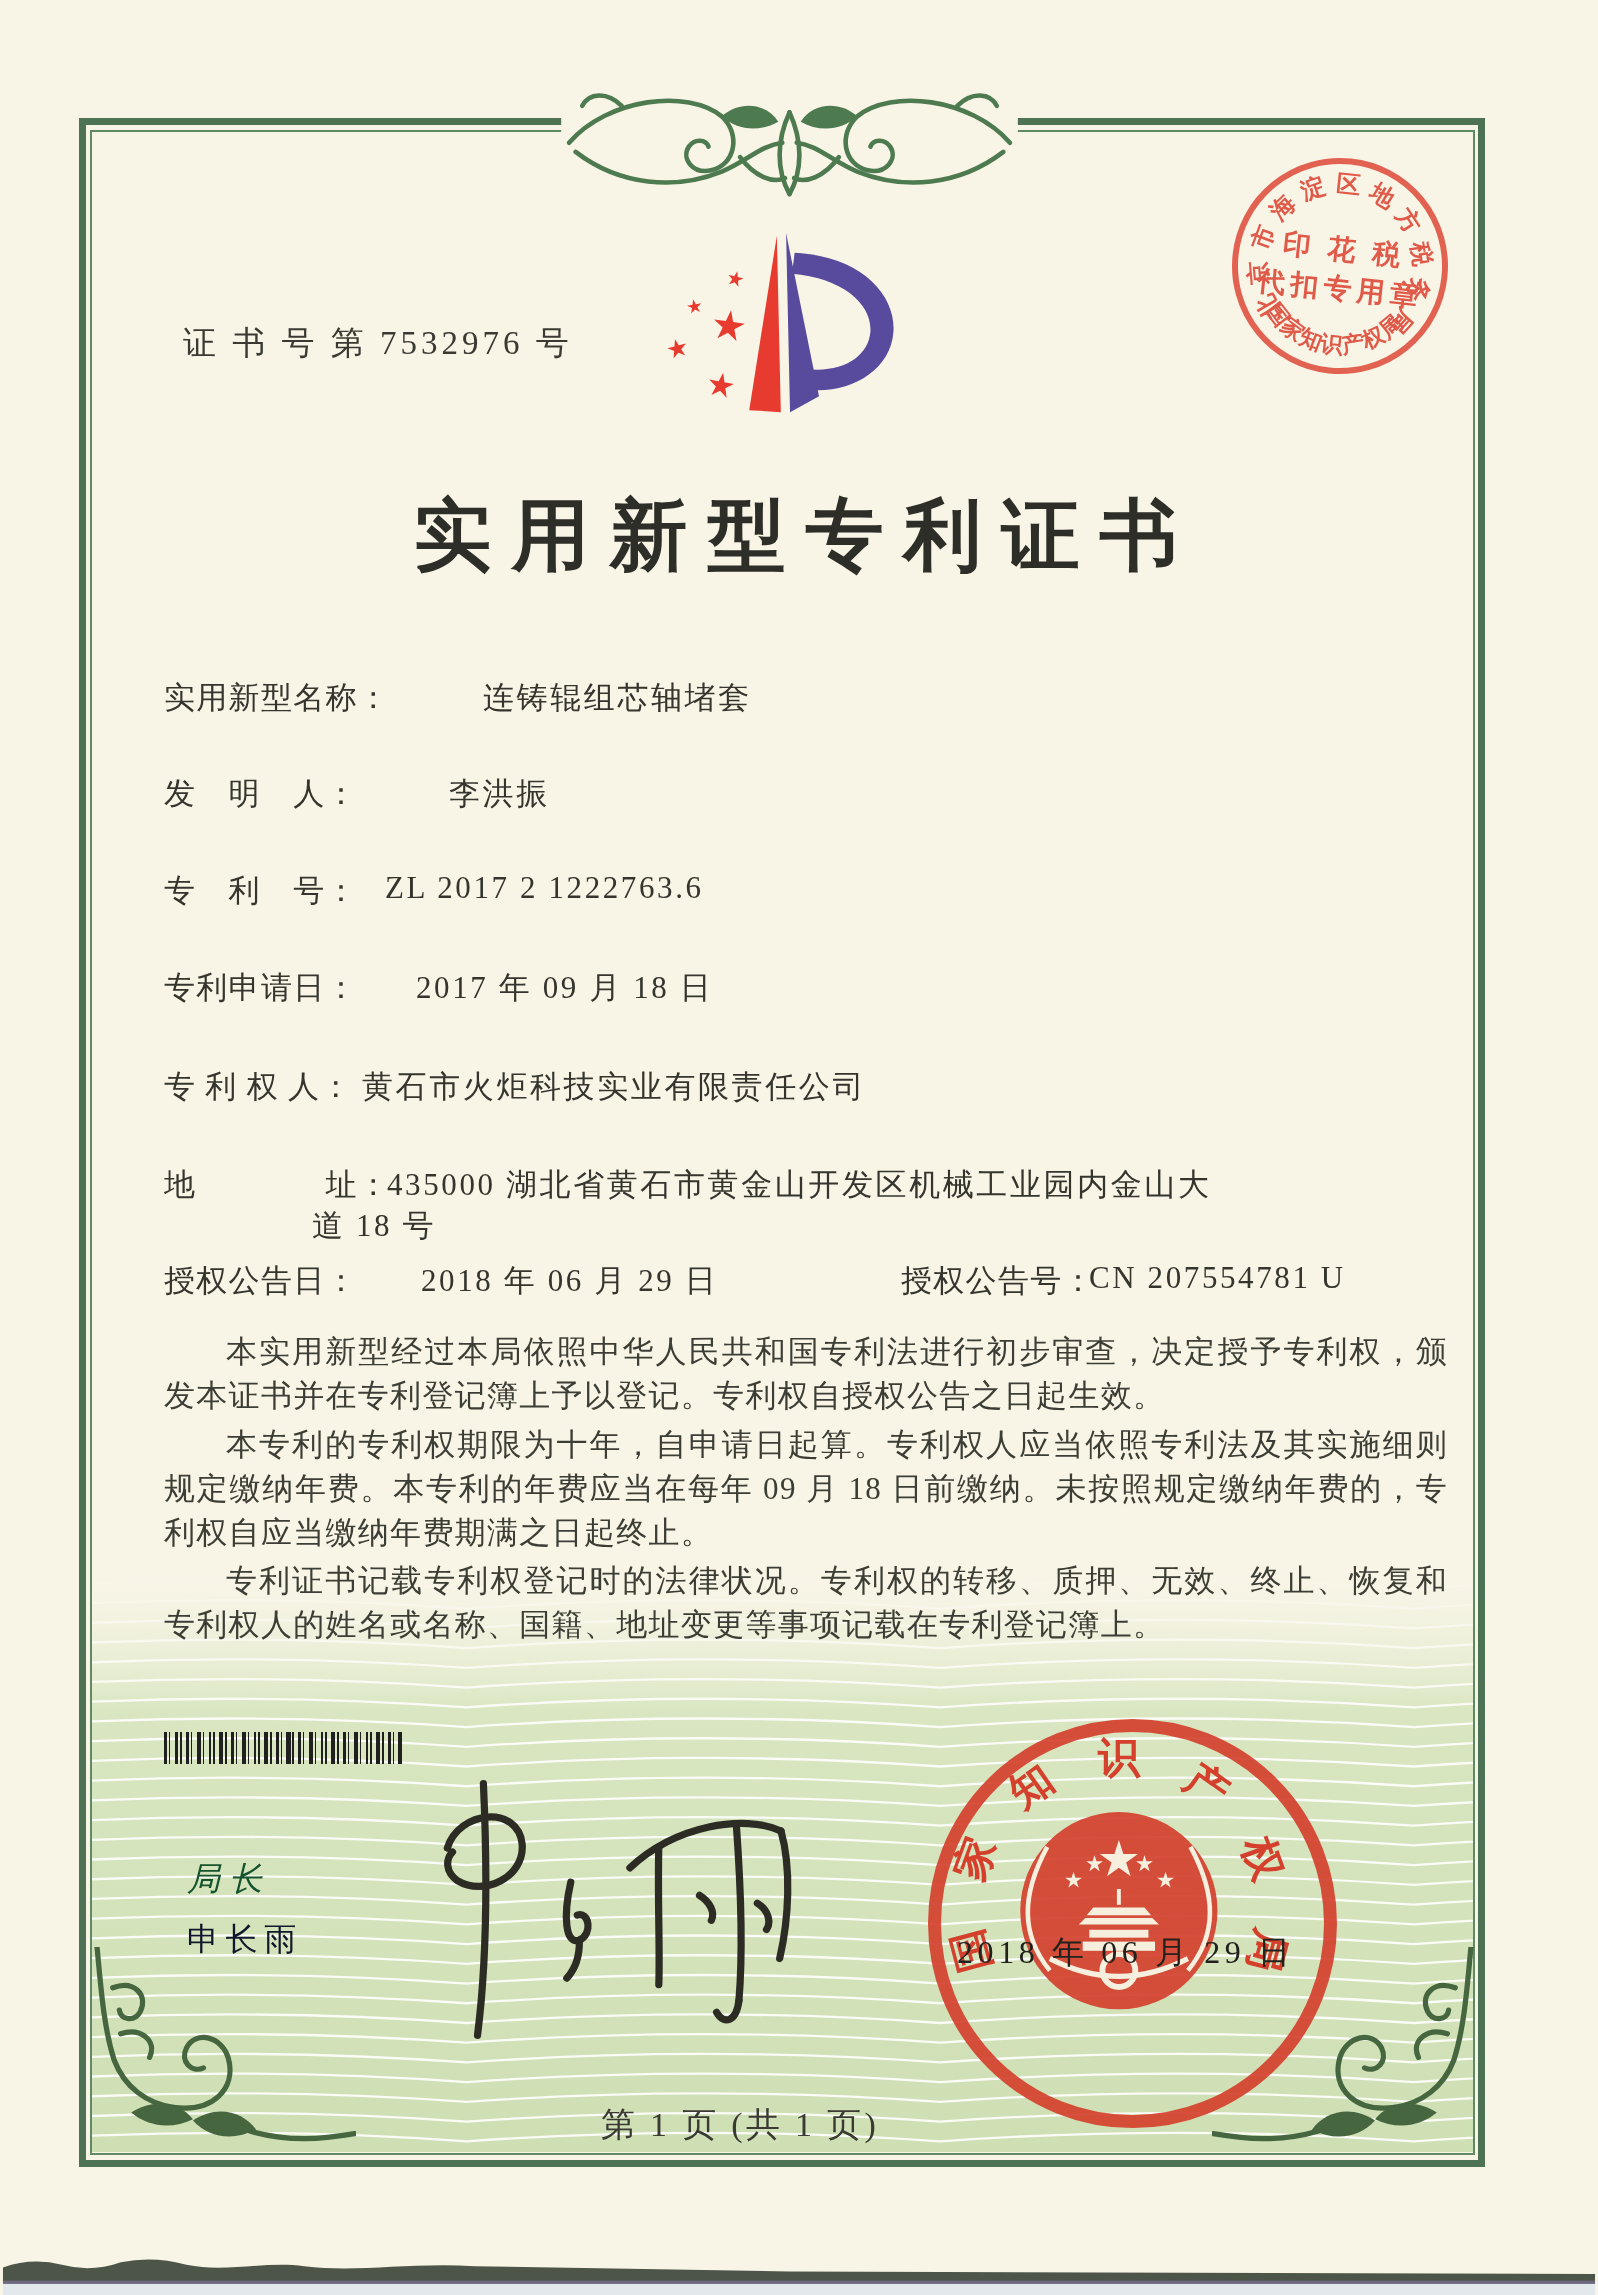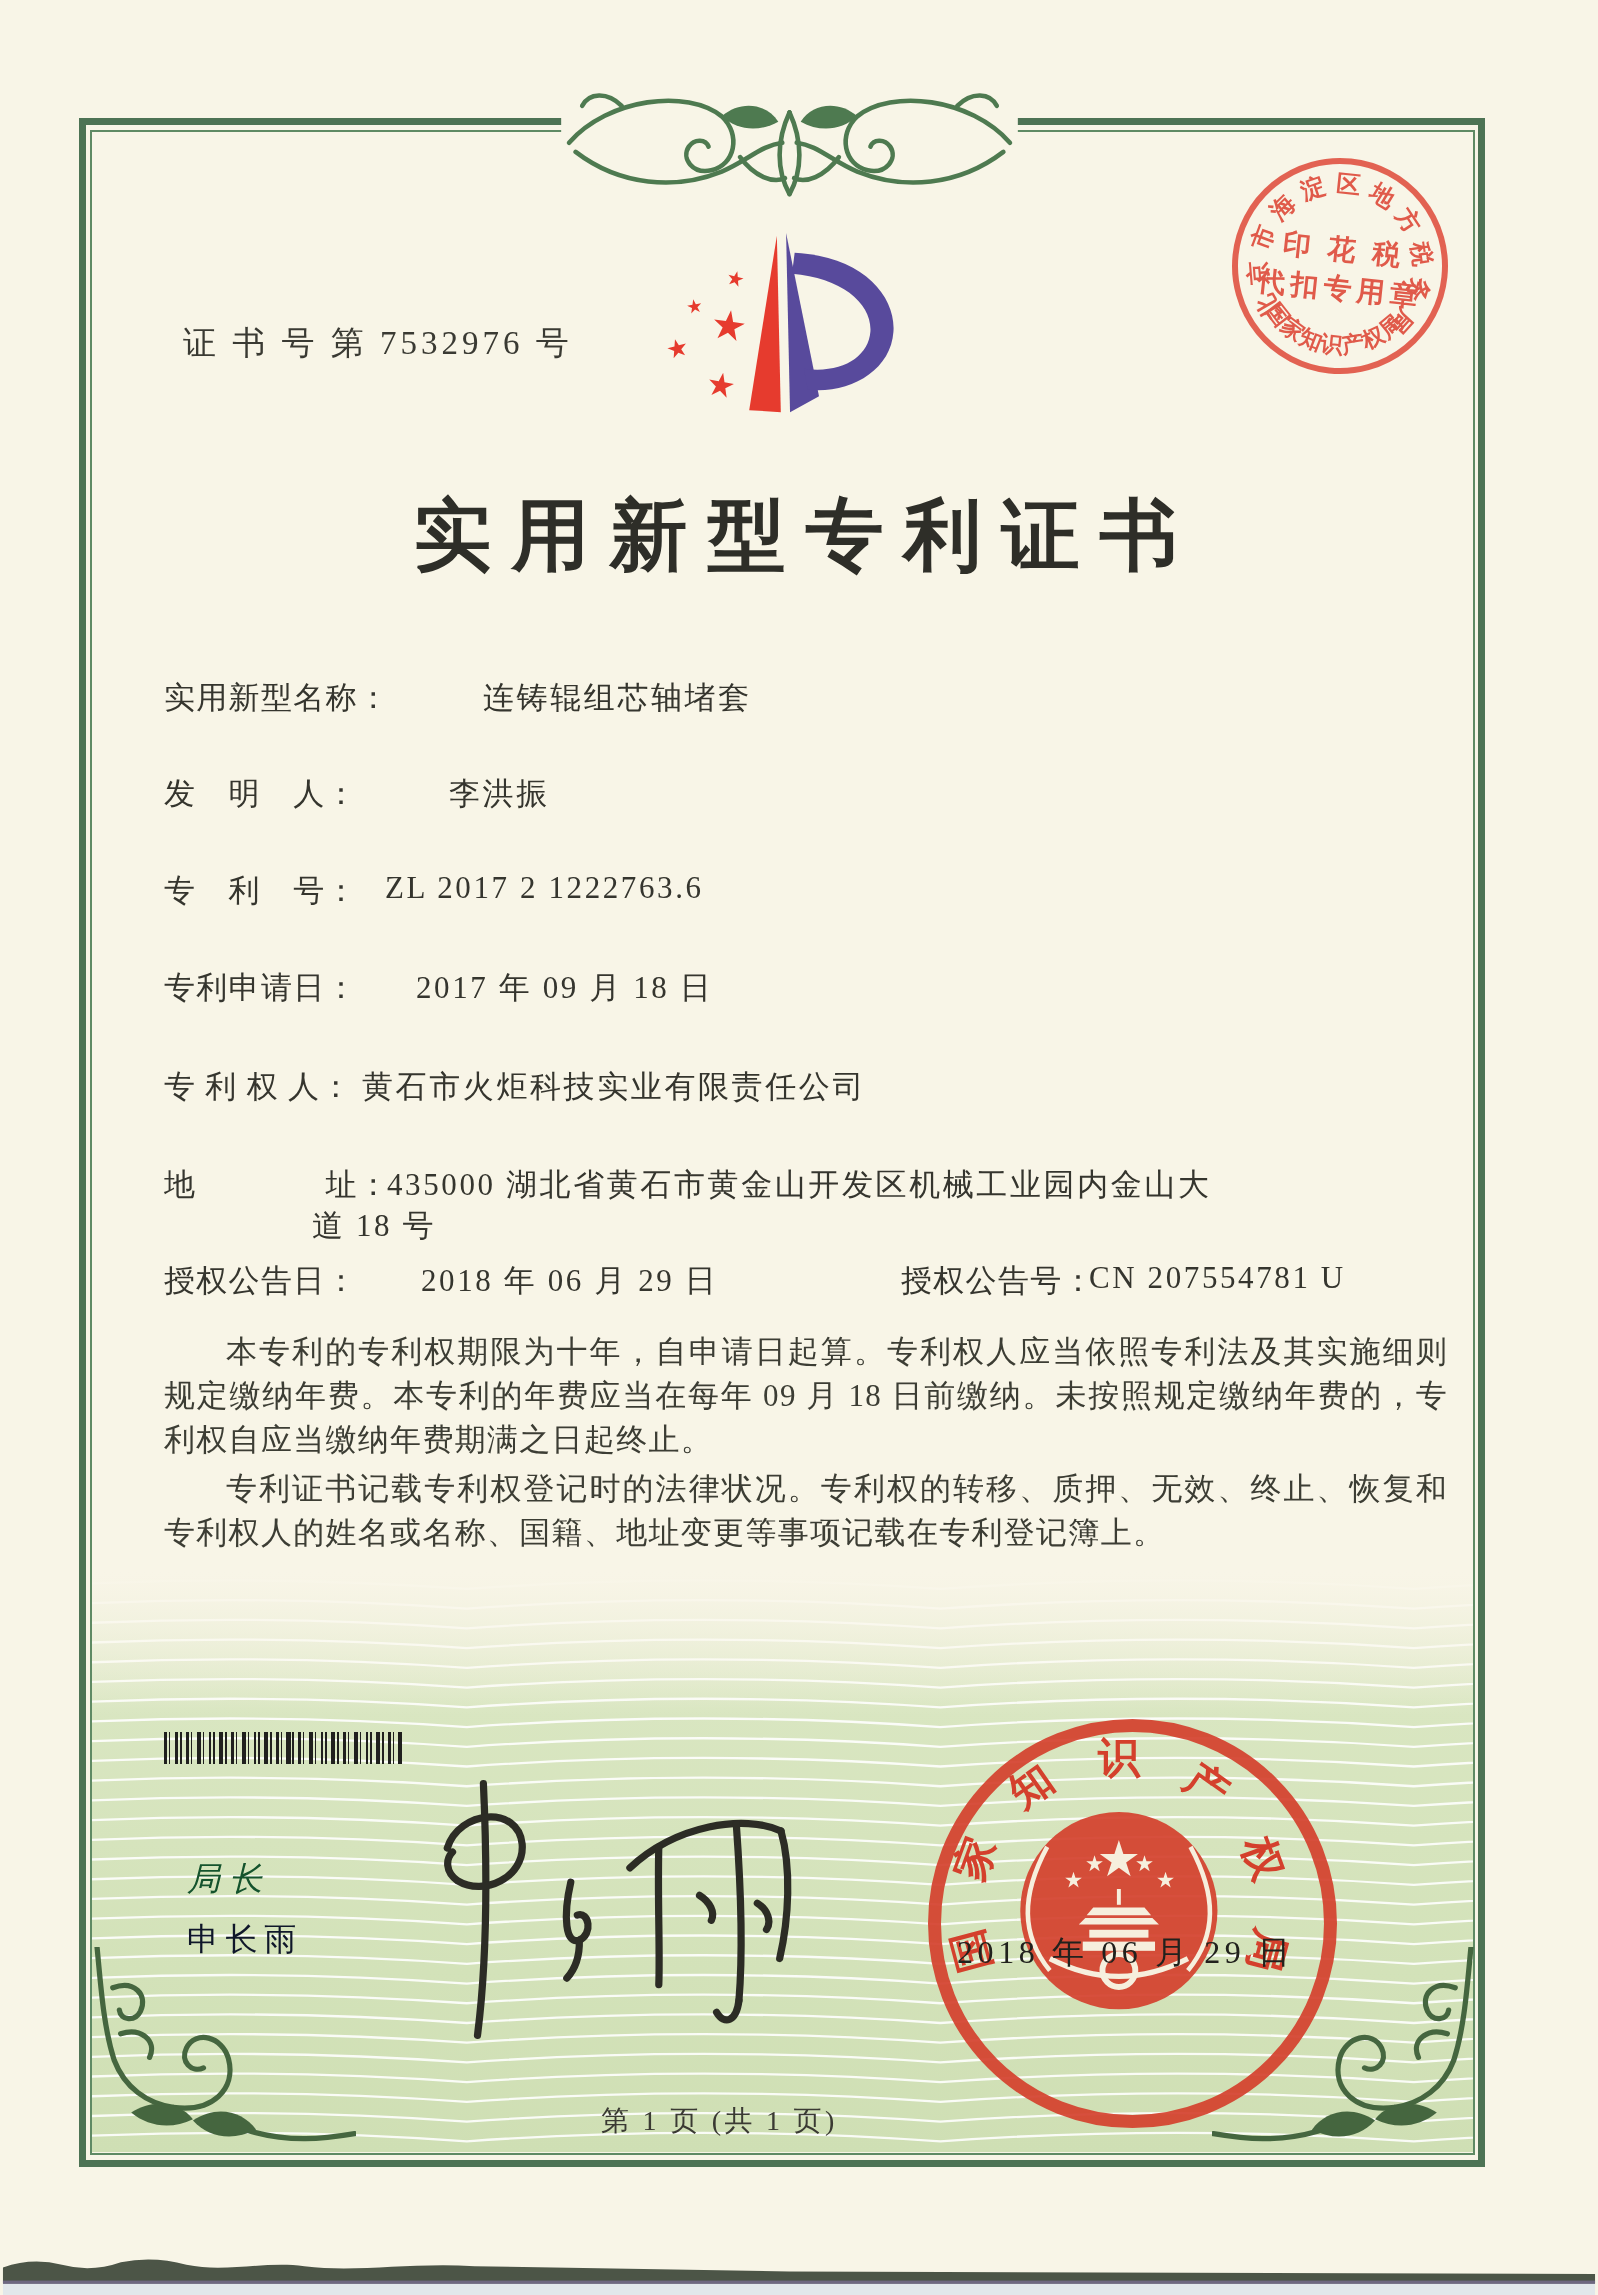--- a/index.html
+++ b/index.html
@@ -19,21 +19,21 @@
   #title{left:0;right:0;top:484px;text-align:center;font-size:78px;font-weight:700;
          letter-spacing:20px;padding-left:13px;color:#2e2e28;z-index:4;}
   .row-label{font-size:31px;letter-spacing:1.3px;color:#35352e;z-index:4;white-space:pre;}
   .row-value{font-size:31px;letter-spacing:2.6px;color:#35352e;z-index:4;white-space:pre;}
   #paras{left:164px;top:1330px;width:1284px;z-index:4;}
   #paras p{margin:0 0 4.6px 0;font-size:31px;line-height:44px;letter-spacing:1.3px;
            text-indent:2em;text-align:justify;color:#3c3d34;}
   #signer-role{left:187px;top:1857px;font-size:33px;letter-spacing:9.2px;color:#14532d;z-index:4;font-style:italic;}
   #signer-name{left:187px;top:1918px;font-size:32px;letter-spacing:6.6px;color:#0f172a;z-index:4;}
   #seal-date{left:957px;top:1931px;font-size:32px;letter-spacing:4.6px;color:#21211d;z-index:6;}
-  #footer-page{left:601px;top:2102px;font-size:28px;letter-spacing:3.3px;color:#3a3a33;z-index:4;}
+  #footer-page{left:601px;top:2102px;font-size:34px;letter-spacing:3.3px;color:#3a3a33;z-index:4;}
   
   #barcode{left:164px;top:1732px;width:238px;height:32px;z-index:5;
     background:
       repeating-linear-gradient(90deg,#20201e 0 2.6px,rgba(0,0,0,0) 2.6px 4.6px,#20201e 4.6px 6px,rgba(0,0,0,0) 6px 10.5px,#20201e 10.5px 14.5px,rgba(0,0,0,0) 14.5px 16.4px,#20201e 16.4px 18px,rgba(0,0,0,0) 18px 22.4px);}
   
   #seal{left:921px;top:1710px;width:401px;height:408px;z-index:5;}
   #seal .ring{position:absolute;left:6.6px;top:9.2px;width:383px;height:383px;border:13px solid #d4402c;border-radius:50%;opacity:.92;}
   .arc{position:absolute;left:0;top:0;width:100%;height:100%;}
   .arc span{position:absolute;left:50%;top:50%;font-weight:700;}
   #seal .arc{color:#d4402c;}
@@ -164,20 +164,21 @@
   <div class="abs row-label" style="left:164px;top:1164px">地　　　　址：</div>
   <div class="abs row-value" style="left:387px;top:1164px">435000 湖北省黄石市黄金山开发区机械工业园内金山大</div>
   <div class="abs row-value" style="left:312px;top:1205px">道 18 号</div>
 
   <div class="abs row-label" style="left:164px;top:1260px">授权公告日：</div>
   <div class="abs row-value" style="left:421px;top:1260px">2018 年 06 月 29 日</div>
   <div class="abs row-label" style="left:901px;top:1260px">授权公告号：</div>
   <div class="abs row-value" style="left:1089px;top:1260px">CN 207554781 U</div>
 
   <div class="abs" id="paras">
+    <p>本实用新型经过本局依照中华人民共和国专利法进行初步审查，决定授予专利权，颁发本证书并在专利登记簿上予以登记。专利权自授权公告之日起生效。</p>
     <p>本专利的专利权期限为十年，自申请日起算。专利权人应当依照专利法及其实施细则规定缴纳年费。本专利的年费应当在每年 09 月 18 日前缴纳。未按照规定缴纳年费的，专利权自应当缴纳年费期满之日起终止。</p>
     <p>专利证书记载专利权登记时的法律状况。专利权的转移、质押、无效、终止、恢复和专利权人的姓名或名称、国籍、地址变更等事项记载在专利登记簿上。</p>
   </div>
 
   <div class="abs" id="barcode"></div>
 
   <div class="abs" id="signer-role">局长</div>
   <div class="abs" id="signer-name">申长雨</div>
 
   <svg class="abs" style="left:421px;top:1769px;z-index:5" width="381" height="283" viewBox="0 0 580 430">

